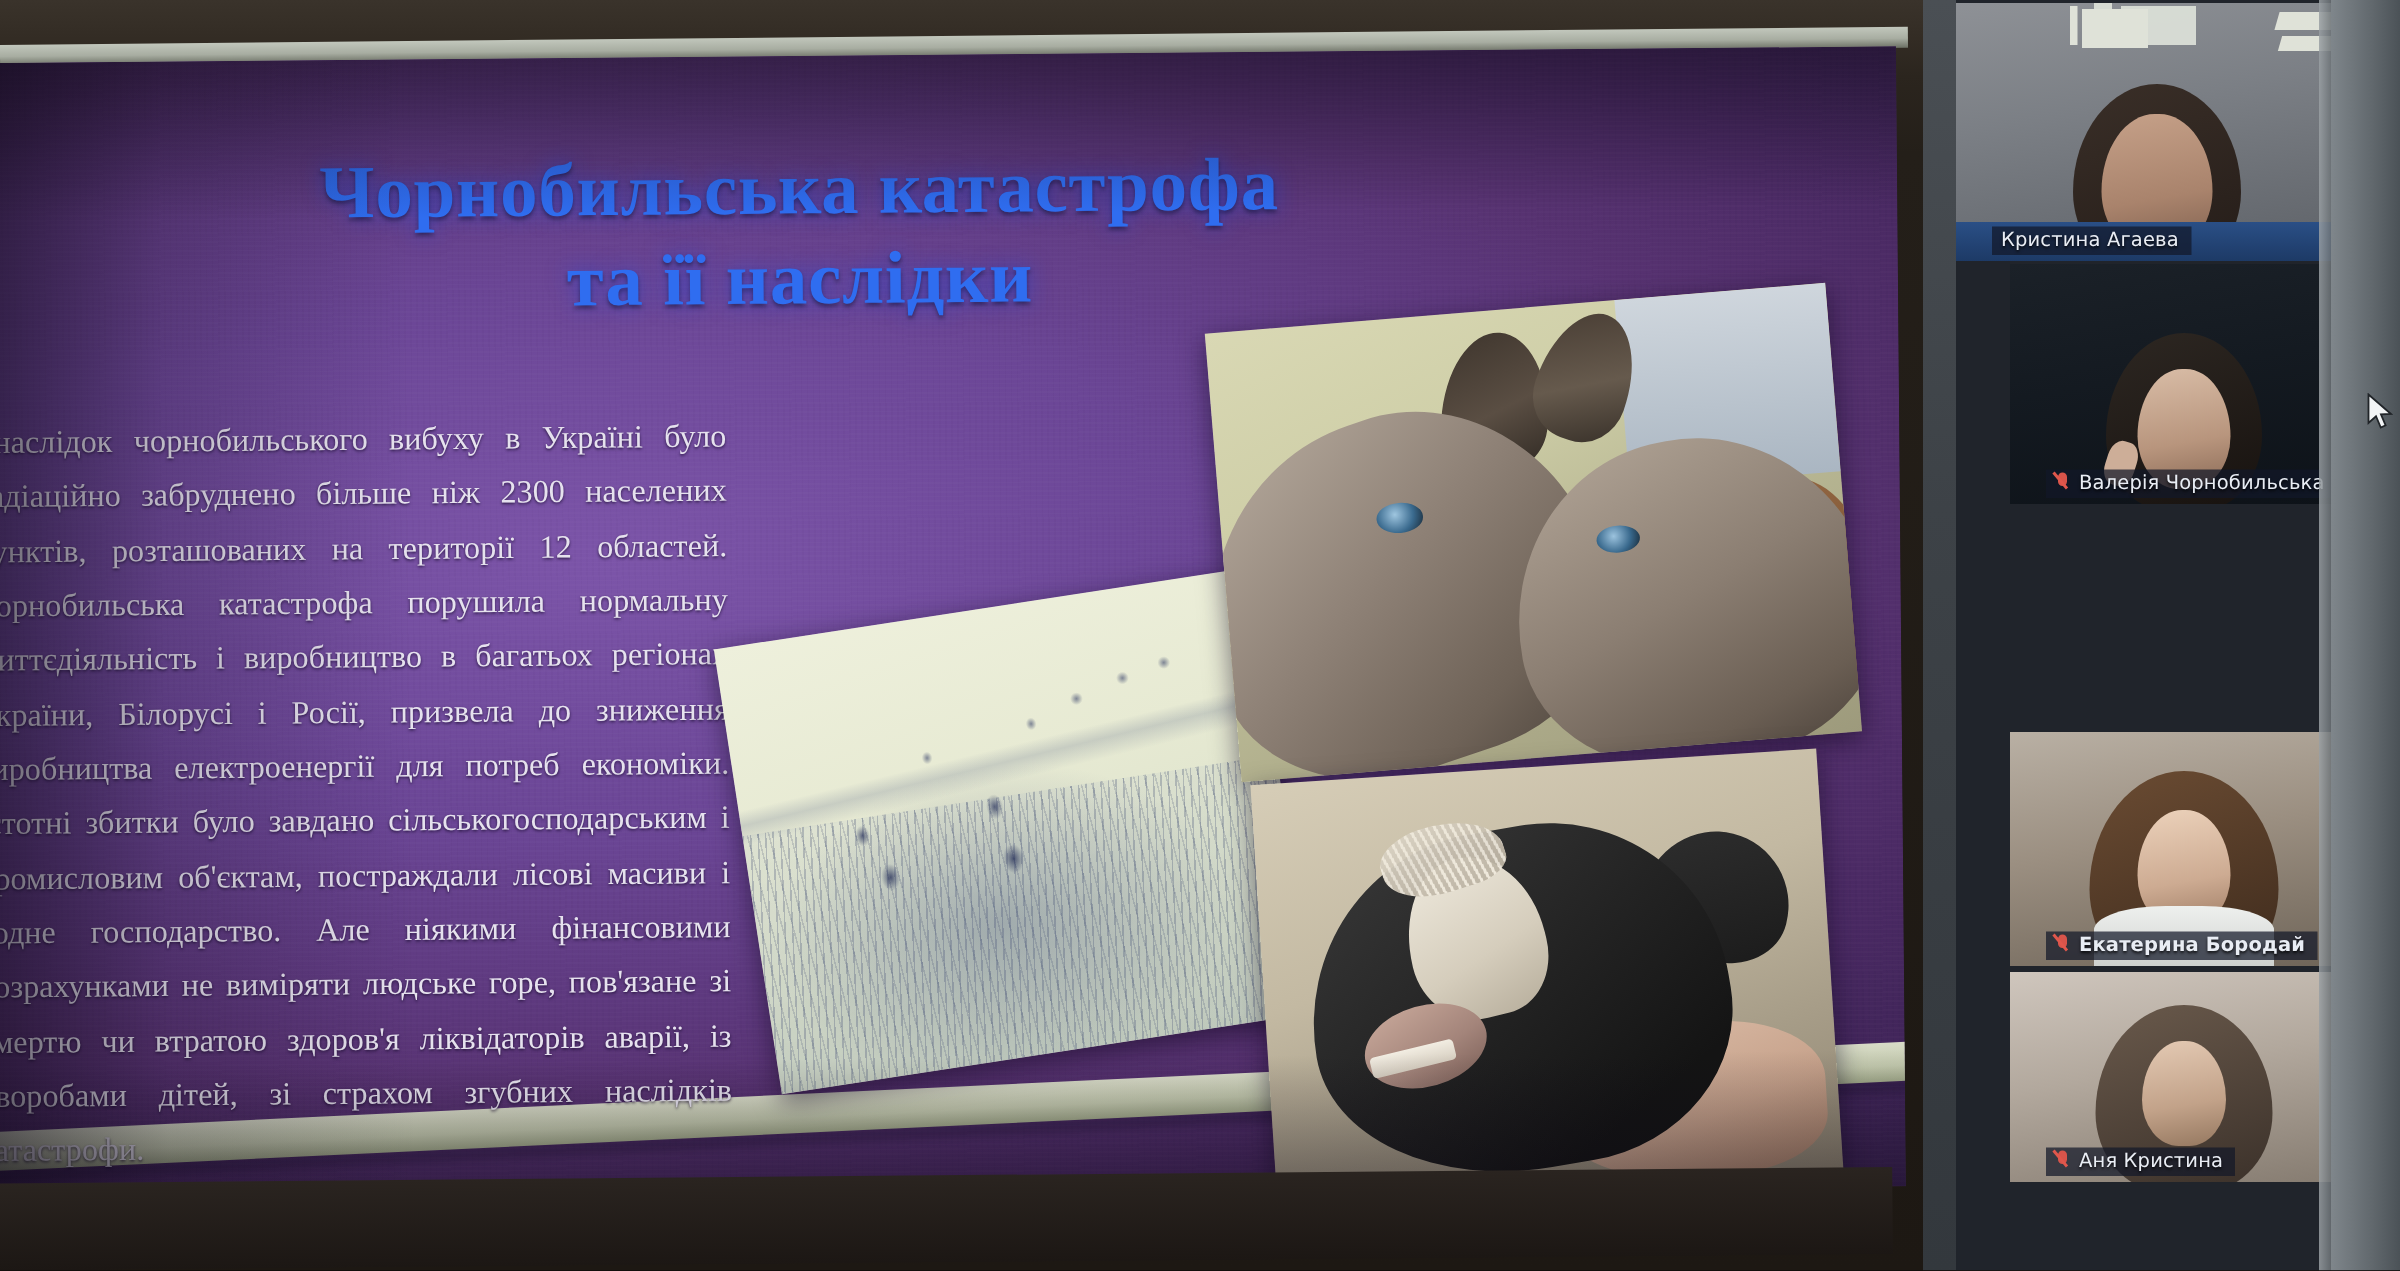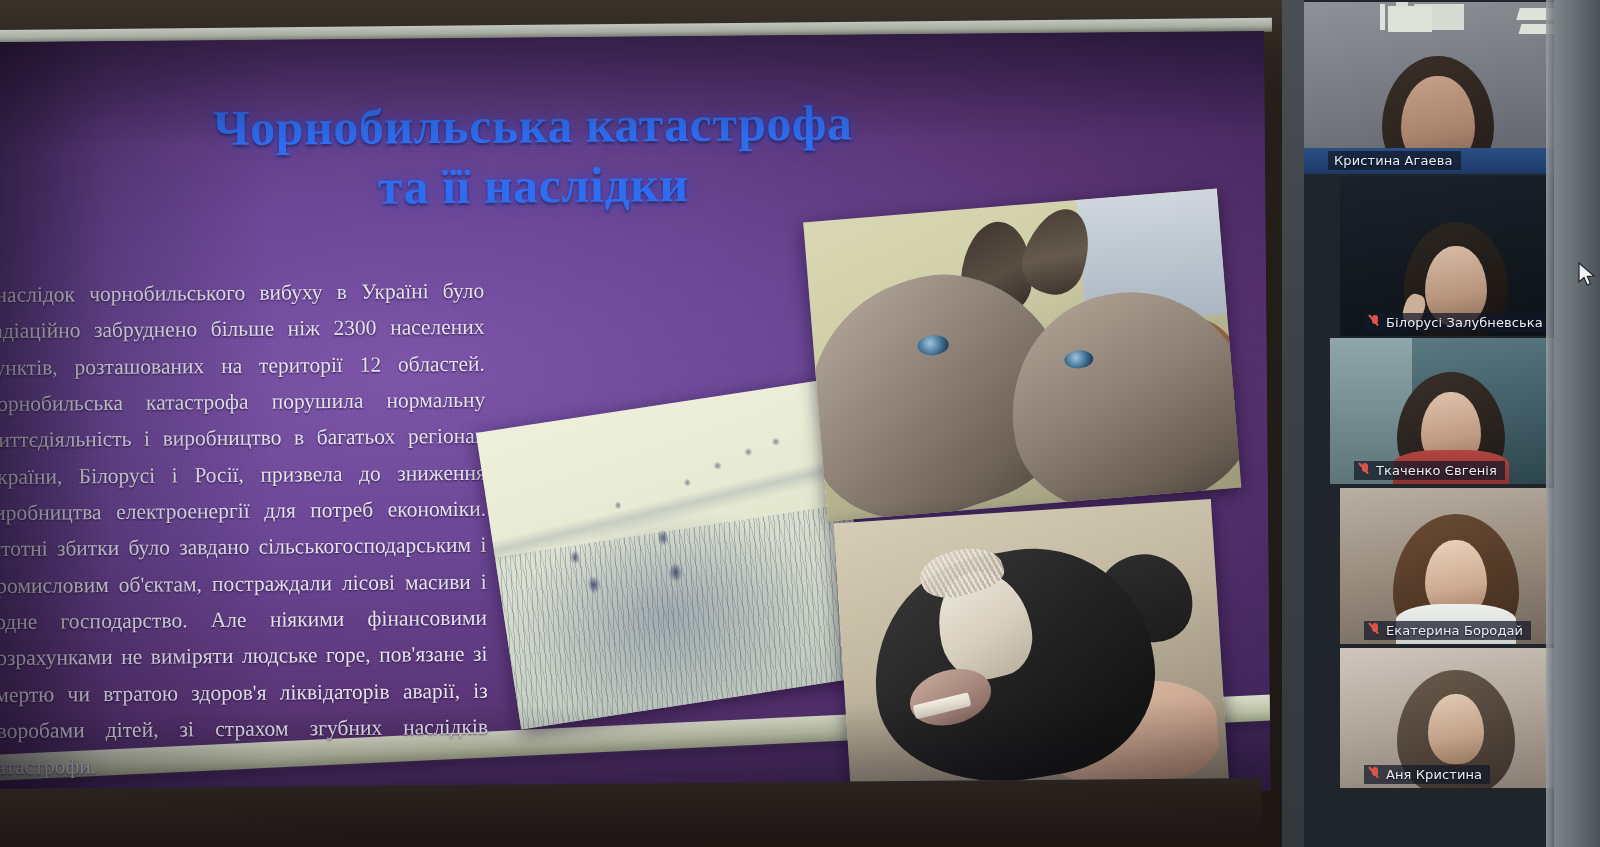--- a/index.html
+++ b/index.html
@@ -173,21 +173,21 @@
   .mic-muted { width:11px; height:14px; position:relative; flex:0 0 auto; }
   .mic-muted:before { content:""; position:absolute; left:2px; top:0; width:6px; height:9px;
     border-radius:3px; background:#d8544a; }
   .mic-muted:after { content:""; position:absolute; left:-1px; top:-1px; width:14px; height:2px;
     background:#e0574c; transform:rotate(50deg); transform-origin:left center; }
 
   
   #tile-0 { left:22px; top:2px;  width:268px; height:172px; }
   #tile-1 { left:58px; top:176px; width:232px; height:160px; }
   #tile-2 { left:48px; top:338px; width:242px; height:146px; }
-  #tile-3 { left:58px; top:488px; width:232px; height:156px; }
+  #tile-3 { left:58px; top:488px; width:232px; height:156px;font-weight:bold; }
   #tile-4 { left:58px; top:648px; width:232px; height:140px; }
 
   
   .feed-room { background:linear-gradient(170deg,#8e9196 0%,#7b7f85 40%,#5d6167 100%); }
   .feed-dark { background:linear-gradient(170deg,#1b2128 0%,#141a21 45%,#0d1218 100%); }
   .feed-teal { background:linear-gradient(170deg,#5e7d85 0%,#44616a 50%,#2c444c 100%); }
   .feed-warm { background:linear-gradient(170deg,#b9b0a4 0%,#9b8f81 45%,#6e6458 100%); }
   .feed-soft { background:linear-gradient(170deg,#cfc6bd 0%,#b2a89d 45%,#857b70 100%); }
 
   .person { position:absolute; left:50%; bottom:0; transform:translateX(-50%); }
@@ -295,38 +295,24 @@
     <div class="tile" id="tile-1">
       <div class="feed feed-dark">
         <div class="person" style="width:120px;height:120px;">
           <div class="p-hair" style="width:104px;height:118px;bottom:-4px;background:linear-gradient(160deg,#2d2722,#17120f);"></div>
           <div class="p-head" style="width:62px;height:80px;bottom:10px;background:linear-gradient(170deg,#d9bda7,#b8957d 60%,#8a6a56);"></div>
           <div style="position:absolute;left:8px;bottom:12px;width:20px;height:30px;border-radius:40%;background:#cdae98;transform:rotate(18deg);"></div>
         </div>
       </div>
       <div class="nameplate">
         <span class="mic-muted"></span>
-        <span class="nm">Білорусі Залубневська</span>
-      </div>
-    </div>
-
-    <div class="tile" id="tile-2">
-      <div class="feed feed-teal">
-        <div style="position:absolute;left:0;top:0;width:34%;height:100%;background:linear-gradient(180deg,#8fa6aa,#5d7478);"></div>
-        <div class="person" style="width:120px;height:120px;">
-          <div class="p-hair" style="width:108px;height:116px;bottom:-4px;background:linear-gradient(160deg,#39302a,#1d1715);"></div>
-          <div class="p-head" style="width:60px;height:76px;bottom:16px;background:linear-gradient(170deg,#e0c3ad,#c09b84 60%,#93715c);"></div>
-          <div class="p-body" style="width:116px;height:34px;bottom:0;background:linear-gradient(180deg,#b2453f,#8c3430);"></div>
-        </div>
-      </div>
-      <div class="nameplate">
-        <span class="mic-muted"></span>
-        <span class="nm">Ткаченко Євгенія</span>
-      </div>
-    </div>
+        <span class="nm">Валерія Чорнобильська</span>
+      </div>
+    </div>
+
 
     <div class="tile" id="tile-3">
       <div class="feed feed-warm">
         <div class="person" style="width:140px;height:140px;">
           <div class="p-hair" style="width:126px;height:136px;bottom:-6px;background:linear-gradient(160deg,#6b4c33,#3d2a1c);"></div>
           <div class="p-head" style="width:62px;height:78px;bottom:26px;background:linear-gradient(170deg,#ecd2bb,#cdab92 60%,#9d7b64);"></div>
           <div class="p-body" style="width:120px;height:40px;bottom:0;background:linear-gradient(180deg,#eef0ee,#cfd2cf);"></div>
         </div>
       </div>
       <div class="nameplate">

